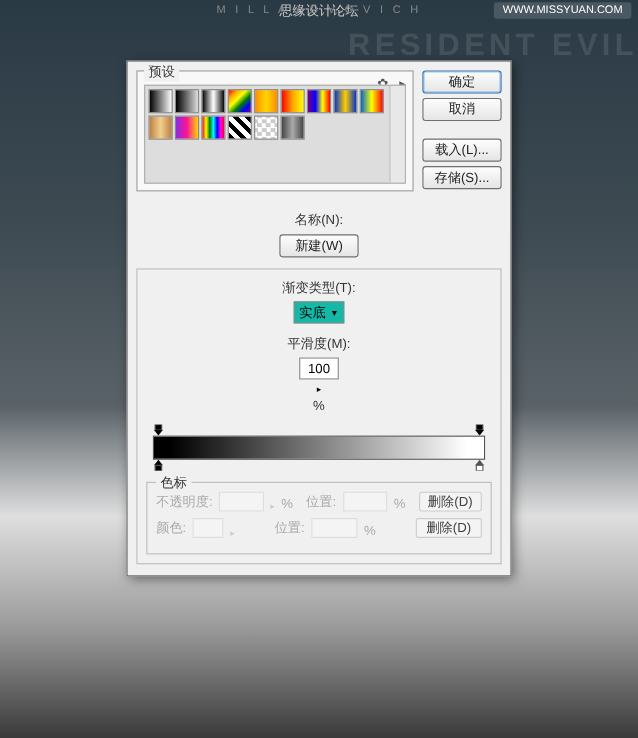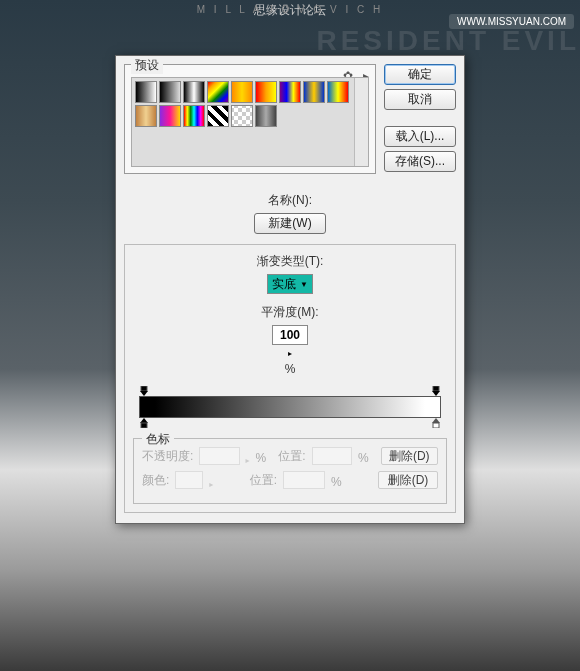--- a/index.html
+++ b/index.html
@@ -1,20 +1,20 @@
 <!DOCTYPE html>
 <html><head>
 <meta charset="utf-8">
 <style>
 * { box-sizing: border-box; margin: 0; padding: 0; font-family: "Microsoft YaHei", sans-serif; font-size: 12px; }
 body { width: 580px; height: 671px; background: #000; position: relative; overflow: hidden; }
 .bg { position: absolute; inset: 0; background: linear-gradient(180deg, #2a3a45 0%, #3d4a52 30%, #5a6268 55%, #dfdfdf 70%, #9a9a9a 85%, #3a3a3a 100%); }
 .top-text { position: absolute; top: 0; left: 0; right: 0; text-align: center; color: #888; letter-spacing: 3px; font-size: 10px; padding: 4px; }
 .faded-title { position: absolute; top: 25px; left: 0; right: 0; text-align: right; color: rgba(200,200,200,0.15); font-size: 28px; font-weight: bold; letter-spacing: 4px; }
-.watermark { position: absolute; top: 14px; right: 6px; background: rgba(255,255,255,0.15); padding: 2px 8px; border-radius: 3px; color: #fff; font-size: 10px; }
+.watermark { position: absolute; top: 2px; right: 6px; background: rgba(255,255,255,0.15); padding: 2px 8px; border-radius: 3px; color: #fff; font-size: 10px; }
 .brand { position: absolute; top: 2px; left: 0; right: 0; text-align: center; color: #ccc; font-size: 12px; }
 
 .dialog { position: absolute; top: 55px; left: 115px; width: 350px; background: #f0f0f0; border: 1px solid #666; box-shadow: 2px 2px 10px rgba(0,0,0,0.5); }
 .titlebar { background: linear-gradient(#fdfdfd, #e8e8e8); border-bottom: 1px solid #ccc; height: 22px; display: flex; align-items: center; padding: 0 4px; }
 .titlebar-text { flex: 1; color: #333; padding-left: 4px; }
 .winbtn { width: 24px; height: 14px; margin-left: 2px; background: linear-gradient(#7ca8d4, #3d6fa5); border: 1px solid #2a5a8a; border-radius: 2px; display: flex; align-items: center; justify-content: center; color: #fff; font-size: 10px; cursor: pointer; }
 .winbtn.close { background: linear-gradient(#7ca8d4, #3d6fa5); }
 
 .body-area { padding: 8px; display: flex; gap: 8px; }
 .left-col { flex: 1; }
@@ -30,21 +30,21 @@
 .swatch-grid { margin-top: 8px; background: #ddd; border: 1px solid #aaa; height: 90px; padding: 3px; overflow: hidden; position: relative; }
 .scrollbar-v { position: absolute; right: 0; top: 0; bottom: 0; width: 14px; background: #e8e8e8; border-left: 1px solid #bbb; }
 .swatch-row { display: flex; gap: 2px; margin-bottom: 2px; }
 .swatch { width: 22px; height: 22px; border: 1px solid #888; flex-shrink: 0; }
 
 .field-row { display: flex; align-items: center; gap: 4px; margin-top: 10px; flex-direction: column; }
 .label { color: #333; white-space: nowrap; }
 .textfield { flex: 1; background: #fff; border: 1px solid #888; height: 20px; padding: 0 4px; color: #333; }
 .combo { background: #14b8a6; border: 1px solid #888; height: 20px; padding: 0 4px; display: flex; align-items: center; gap: 4px; }
 .combo-arrow { font-size: 8px; }
-.numfield { width: 36px; text-align: center; background: #fff; border: 1px solid #888; height: 20px; padding: 0 2px; font-weight: bold; }
+.numfield { width: 36px; text-align: center; background: #fff; border: 1px solid #888; height: 20px; padding: 0 2px; }
 
 .inner-group { border: 1px solid #bbb; margin-top: 10px; padding: 8px 8px 8px 8px; position: relative; }
 .inner-label { position: absolute; top: -8px; left: 8px; background: #f0f0f0; padding: 0 4px; color: #333; }
 
 .gradient-bar { margin-top: 10px; position: relative; padding: 0 6px; }
 .opacity-stops { display: flex; justify-content: space-between; height: 10px; }
 .stop-top, .stop-bot { width: 10px; height: 10px; display: flex; align-items: center; justify-content: center; }
 .stop-top svg, .stop-bot svg { display: block; }
 .bar { height: 22px; background: linear-gradient(90deg, #000 0%, #000 5%, #fff 95%, #fff 100%); border: 1px solid #555; }
 .color-stops { display: flex; justify-content: space-between; height: 10px; }

